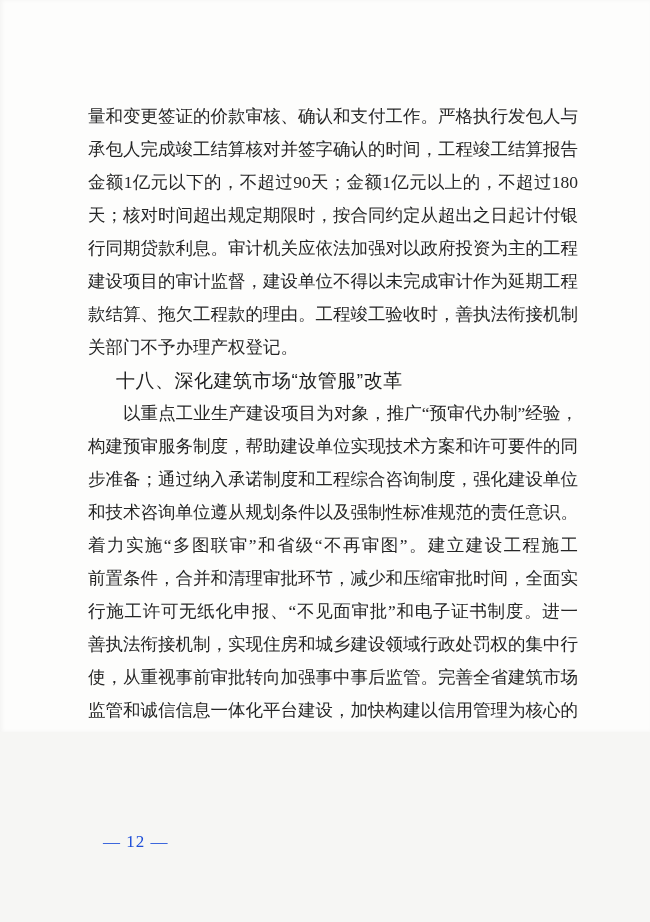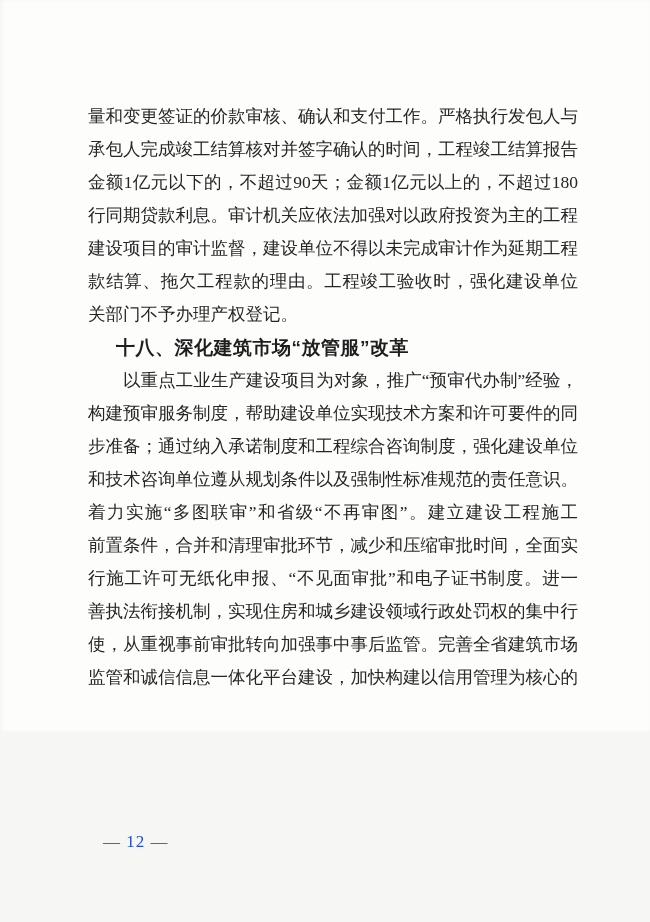--- a/index.html
+++ b/index.html
@@ -40,21 +40,21 @@
     text-align: left;
     text-align-last: left;
   }
   .line.first-indent {
     text-indent: 35px;
   }
   .heading {
     height: 33px;
     line-height: 33px;
     font-size: 19px;
-    font-weight: bold;
+    font-weight: normal;
     letter-spacing: 0.5px;
     text-indent: 28px;
     font-family: "Liberation Sans", "DejaVu Sans", sans-serif;
     color: #1e1e1e;
     text-align: left;
     text-align-last: left;
   }
   .page-number {
     position: absolute;
     left: 103px;
@@ -68,23 +68,24 @@
 </head>
 <body>
 
 <div class="page">
 
   <div class="text-block">
 
     <div class="line">量和变更签证的价款审核、确认和支付工作。严格执行发包人与</div>
     <div class="line">承包人完成竣工结算核对并签字确认的时间，工程竣工结算报告</div>
     <div class="line">金额1亿元以下的，不超过90天；金额1亿元以上的，不超过180</div>
+    <div class="line">天；核对时间超出规定期限时，按合同约定从超出之日起计付银</div>
     <div class="line">行同期贷款利息。审计机关应依法加强对以政府投资为主的工程</div>
     <div class="line">建设项目的审计监督，建设单位不得以未完成审计作为延期工程</div>
-    <div class="line">款结算、拖欠工程款的理由。工程竣工验收时，强化建设单位</div>
+    <div class="line">款结算、拖欠工程款的理由。工程竣工验收时，善执法衔接机制</div>
     <div class="line para-end">关部门不予办理产权登记。</div>
 
     <div class="heading">十八、深化建筑市场“放管服”改革</div>
 
     <div class="line first-indent">以重点工业生产建设项目为对象，推广“预审代办制”经验，</div>
     <div class="line">构建预审服务制度，帮助建设单位实现技术方案和许可要件的同</div>
     <div class="line">步准备；通过纳入承诺制度和工程综合咨询制度，强化建设单位</div>
     <div class="line">和技术咨询单位遵从规划条件以及强制性标准规范的责任意识。</div>
     <div class="line">着力实施“多图联审”和省级“不再审图”。建立建设工程施工</div>
     <div class="line">前置条件，合并和清理审批环节，减少和压缩审批时间，全面实</div>

